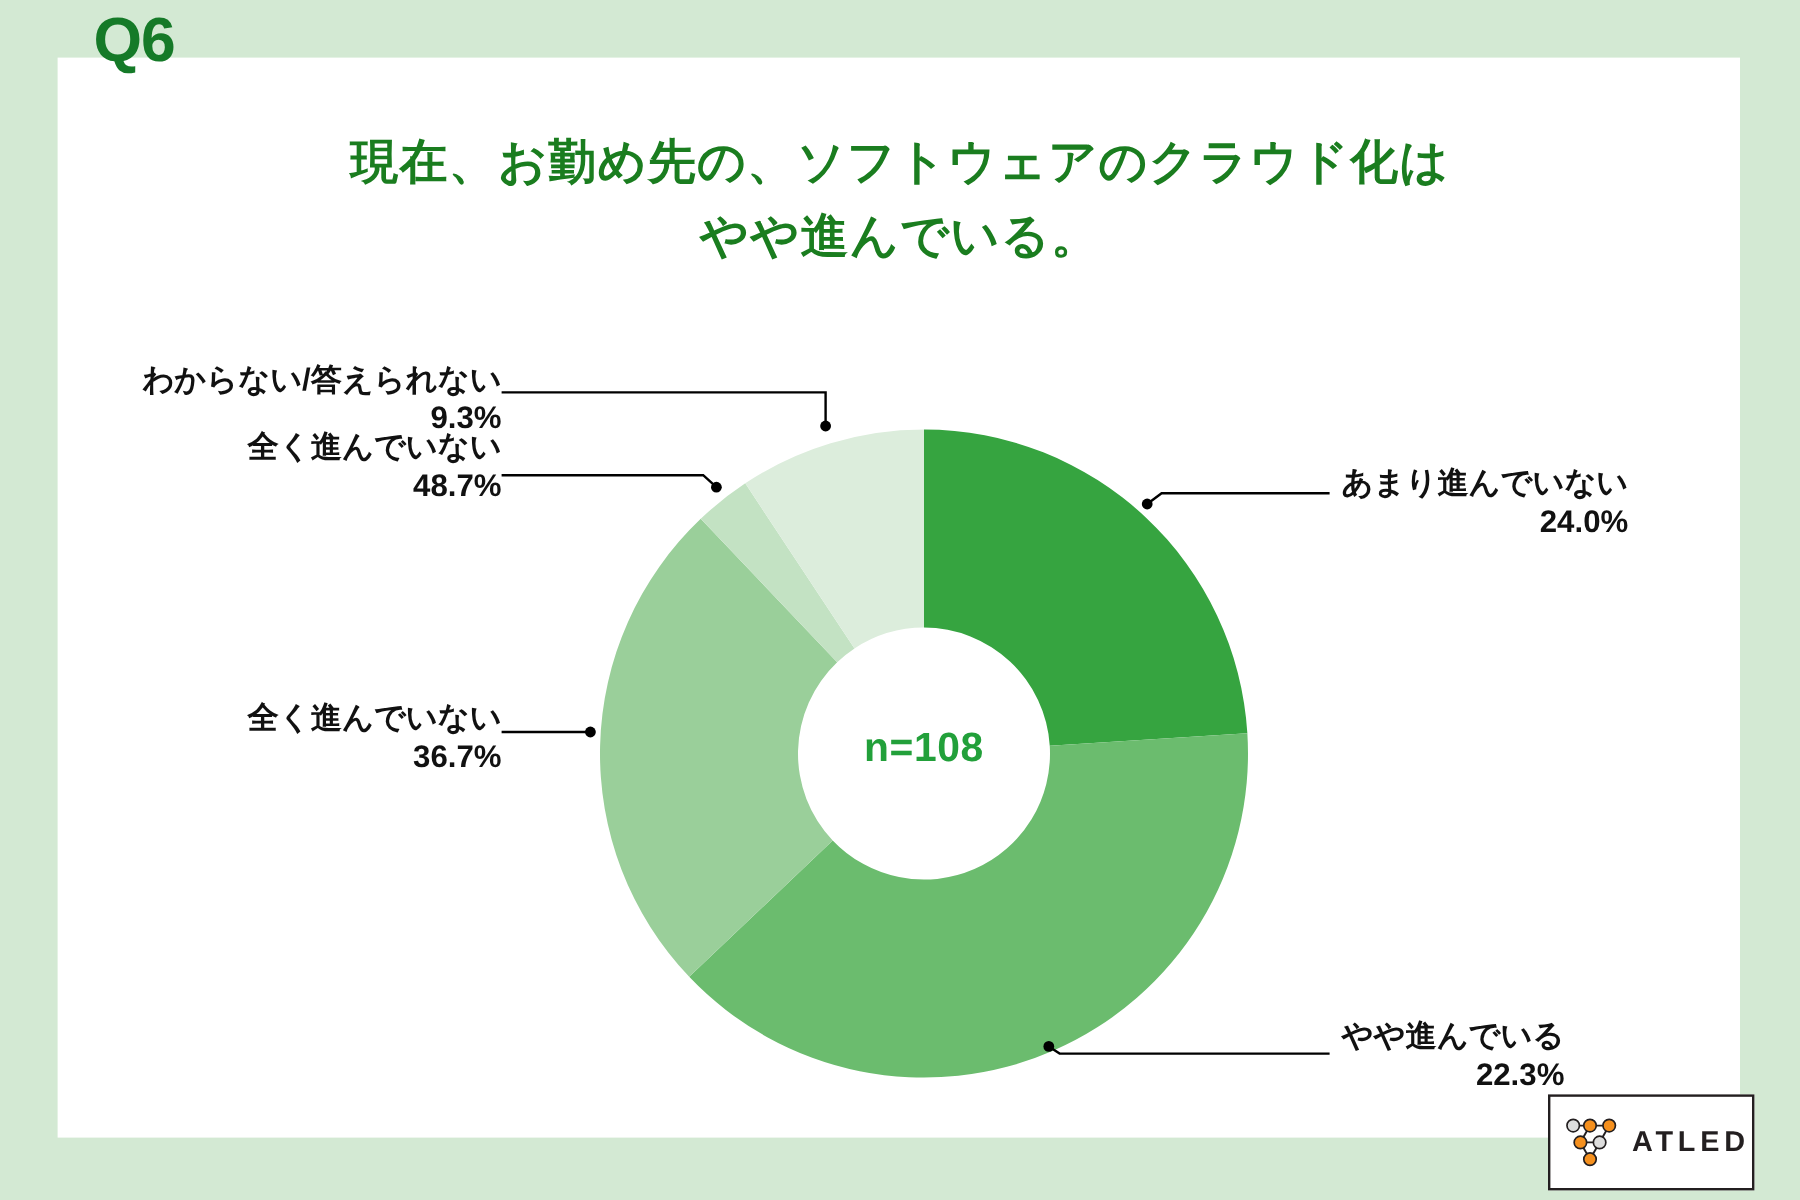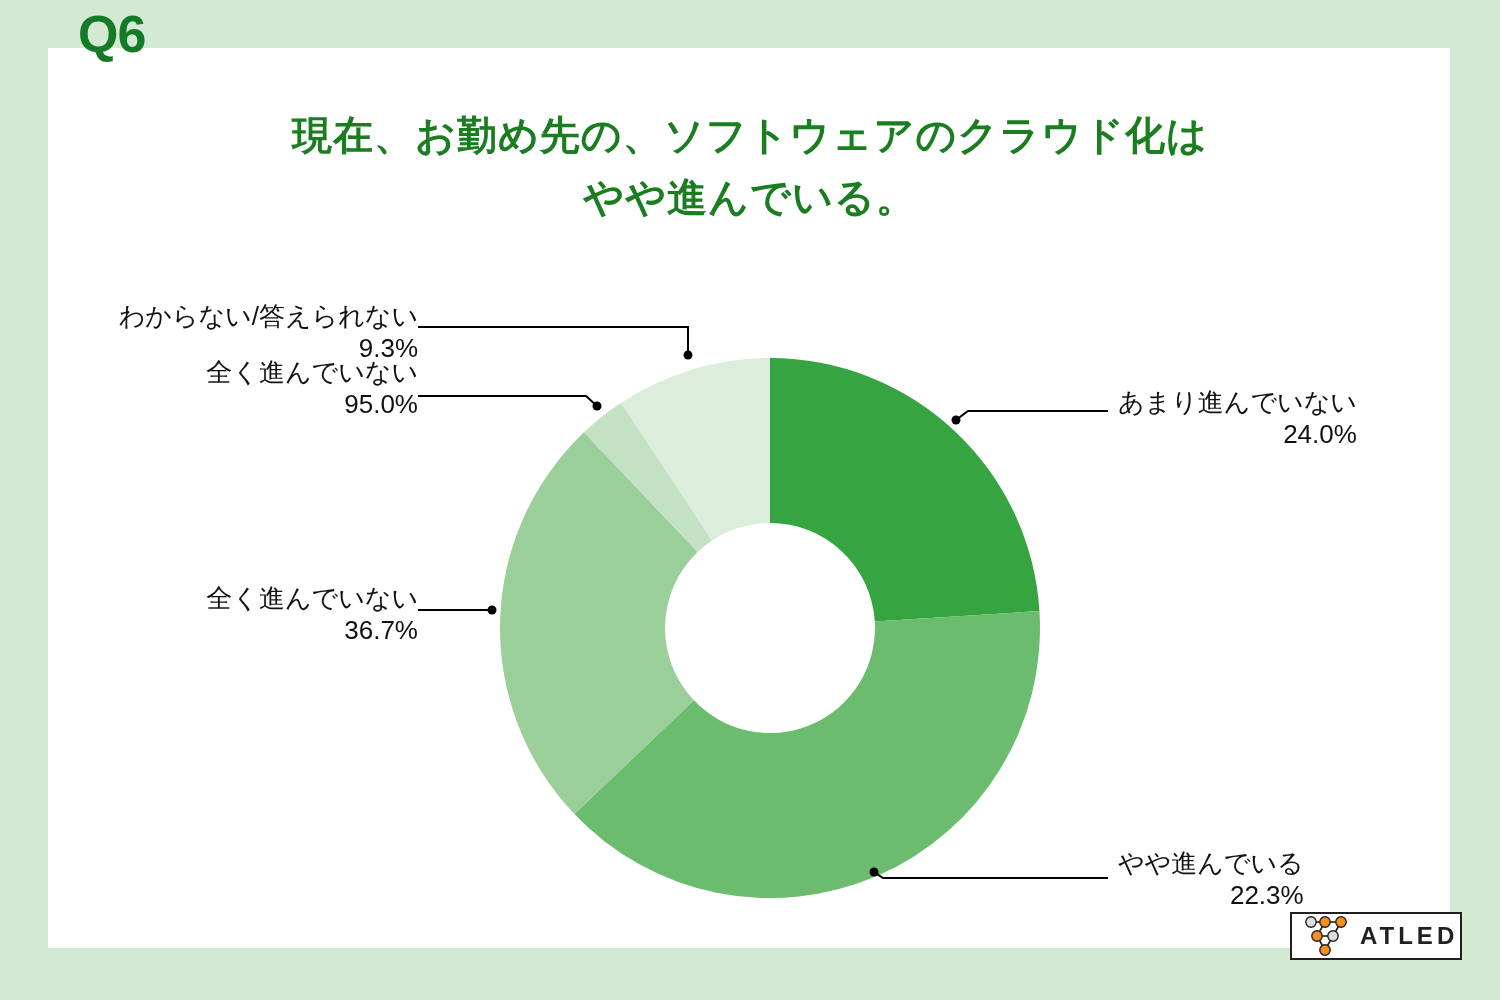--- a/index.html
+++ b/index.html
@@ -76,42 +76,42 @@
     color: #22a03a;
     font-size: 34px;
     font-weight: bold;
     letter-spacing: 0.5px;
   }
 
   
   .callout {
     position: absolute;
     font-size: 26px;
-    font-weight: normal;
+    font-weight: bold;
     color: #111111;
     line-height: 1.24;
     white-space: nowrap;
   }
   .callout .pct { display: block; text-align: right; }
   .callout.right { text-align: left; }
   .callout.left  { text-align: right; }
 
   .cl-wakaranai { left: 88px;  top: 300px; width: 330px; }
   .cl-mattaku   { left: 88px;  top: 356px; width: 330px; }
   .cl-amari     { left: 88px;  top: 582px; width: 330px; }
   .cl-kanari    { left: 1118px; top: 386px; }
   .cl-yaya      { left: 1118px; top: 847px; }
 
   
   .logo-box {
     position: absolute;
     left: 1290px;
     top: 912px;
     width: 172px;
-    height: 48px;
+    height: 80px;
     background: #ffffff;
     border: 2px solid #231f20;
     box-sizing: border-box;
     display: flex;
     align-items: center;
     padding-left: 8px;
   }
   .logo-mark { width: 52px; height: 46px; flex: none; }
   .logo-text {
     margin-left: 8px;
@@ -164,29 +164,30 @@
 
         <path d="M 1108 411 L 968 411 L 956 420"></path>
         <circle cx="956" cy="420" r="4.5" fill="#000000" stroke="none"></circle>
 
         <path d="M 1108 878 L 883 878 L 874 872"></path>
         <circle cx="874" cy="872" r="4.5" fill="#000000" stroke="none"></circle>
       </g>
     </svg>
   </div>
 
+  <div class="n-label">n=108</div>
 
   <div class="callout left cl-wakaranai">
     <span>わからない/答えられない</span>
     <span class="pct">9.3%</span>
   </div>
 
   <div class="callout left cl-mattaku">
     <span>全く進んでいない</span>
-    <span class="pct">95.0%</span>
+    <span class="pct">48.7%</span>
   </div>
 
   <div class="callout left cl-amari">
     <span>全く進んでいない</span>
     <span class="pct">36.7%</span>
   </div>
 
   <div class="callout right cl-kanari">
     <span>あまり進んでいない</span>
     <span class="pct">24.0%</span>

